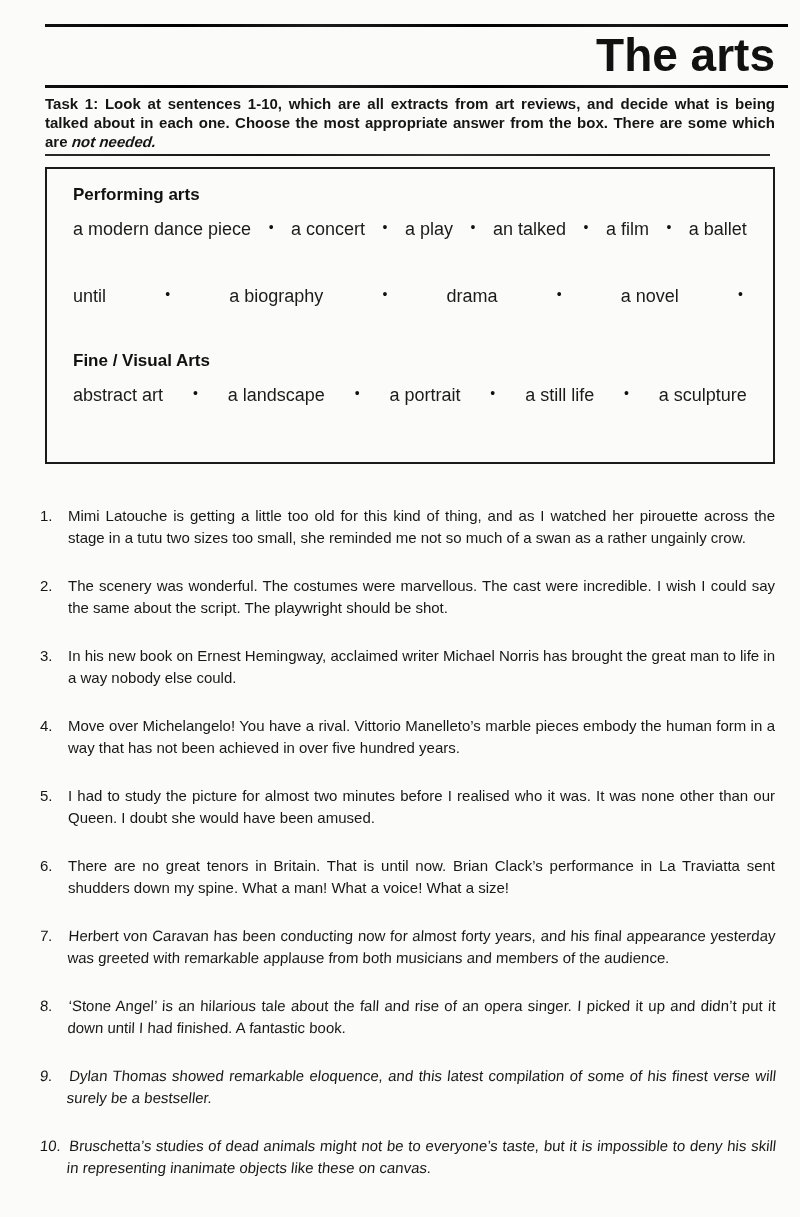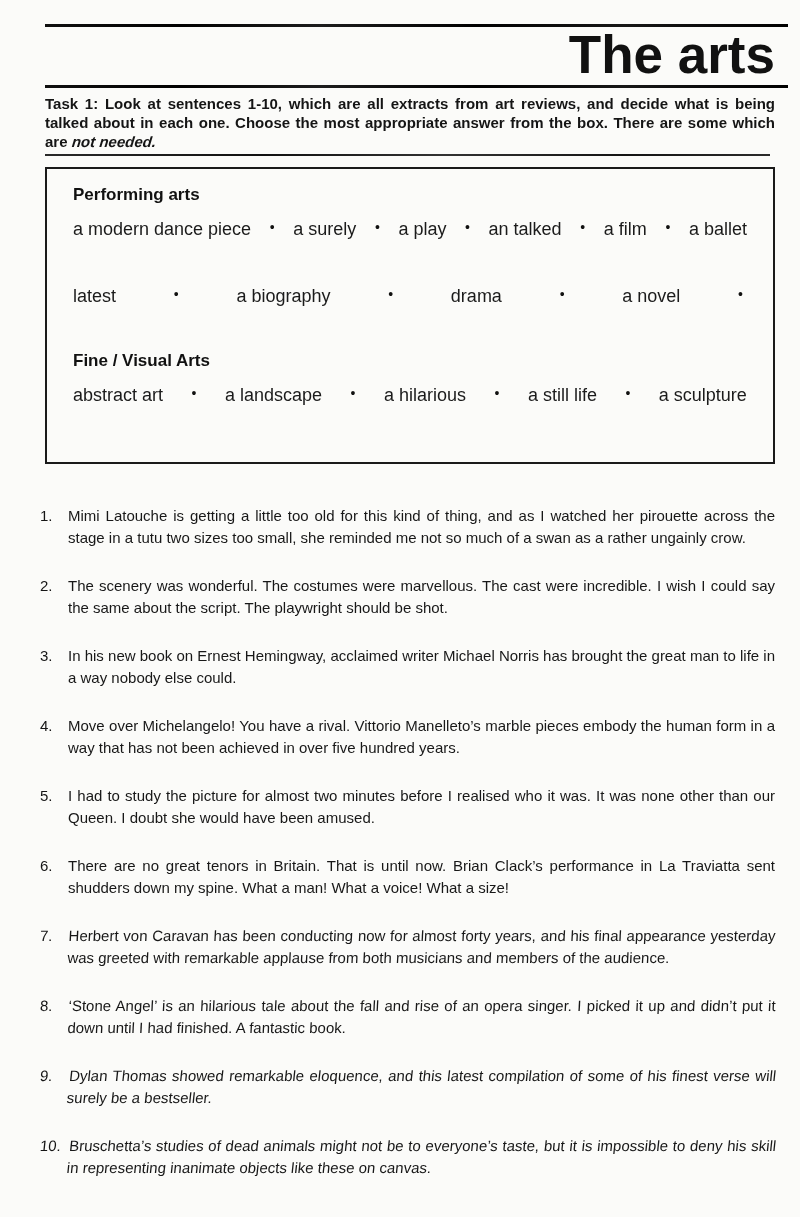--- a/index.html
+++ b/index.html
@@ -20,21 +20,21 @@
   }
   .rule-top{top:24px;}
   .rule-mid{top:85px;}
   .rule-thin{
     position:absolute;left:45px;right:30px;top:154px;height:2px;
     background:linear-gradient(90deg,#2a2a2a,#111 30%,#333 55%,#141414 80%,#2b2b2b);
   }
 
   .page-title{
     position:absolute;top:33px;right:25px;margin:0;
-    font-size:53px;line-height:44px;font-weight:700;
+    font-size:46px;line-height:44px;font-weight:700;
     letter-spacing:0;color:#111;
   }
 
   .task{
     position:absolute;left:45px;top:94px;width:730px;margin:0;
     font-size:15px;line-height:19px;font-weight:700;
     text-align:justify;color:#151515;
   }
   .task-em{display:inline-block;transform:skewX(-6deg);}
 
@@ -82,51 +82,51 @@
   <p class="task"><span>Task 1: Look at sentences 1-10, which are all extracts from art reviews, and decide what is being talked about in each one. Choose the most appropriate answer from the box. There are some which are </span><em class="task-em">not needed.</em></p>
 
   <div class="rule-thin"></div>
 
   <div class="answer-box">
     <div class="category">
       <h2 class="category-heading">Performing arts</h2>
       <div class="terms">
           <span class="term">a modern dance piece</span>
           <span class="bullet">•</span>
-          <span class="term">a surely</span>
+          <span class="term">a concert</span>
           <span class="bullet">•</span>
           <span class="term">a play</span>
           <span class="bullet">•</span>
           <span class="term">an talked</span>
           <span class="bullet">•</span>
           <span class="term">a film</span>
           <span class="bullet">•</span>
           <span class="term">a ballet</span>
         </div>
     </div>
     <div class="category">
       <div class="terms">
-          <span class="term">latest</span>
+          <span class="term">until</span>
           <span class="bullet">•</span>
           <span class="term">a biography</span>
           <span class="bullet">•</span>
           <span class="term">drama</span>
           <span class="bullet">•</span>
           <span class="term">a novel</span>
           <span class="bullet">•</span>
         </div>
     </div>
     <div class="category">
       <h2 class="category-heading">Fine / Visual Arts</h2>
       <div class="terms">
           <span class="term">abstract art</span>
           <span class="bullet">•</span>
           <span class="term">a landscape</span>
           <span class="bullet">•</span>
-          <span class="term">a hilarious</span>
+          <span class="term">a portrait</span>
           <span class="bullet">•</span>
           <span class="term">a still life</span>
           <span class="bullet">•</span>
           <span class="term">a sculpture</span>
         </div>
     </div>
   </div>
 
   <div class="sentences">
     <div class="sentence">

